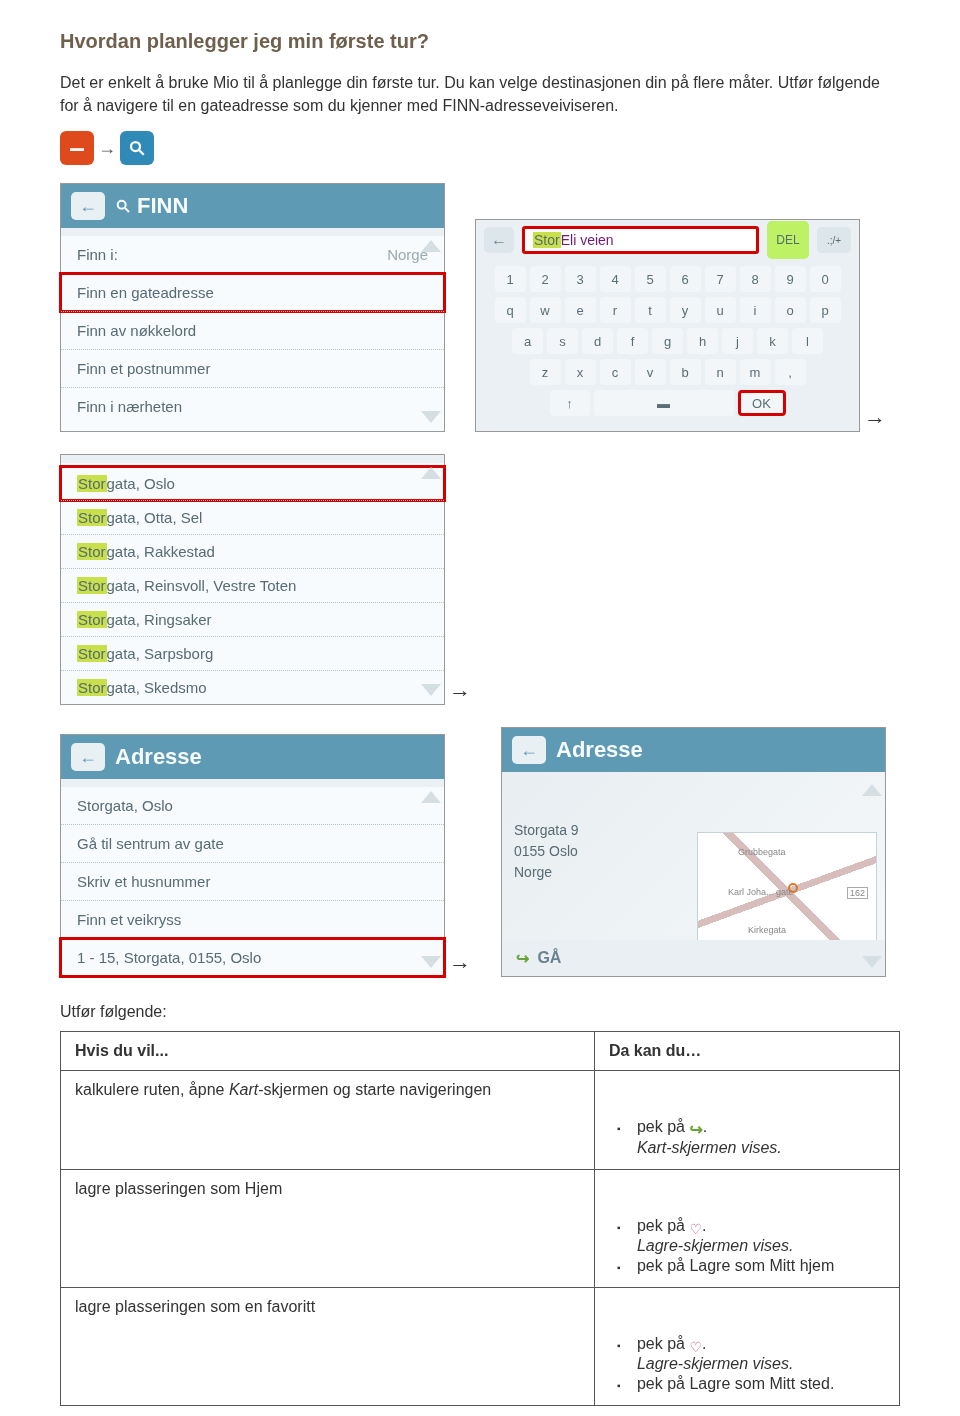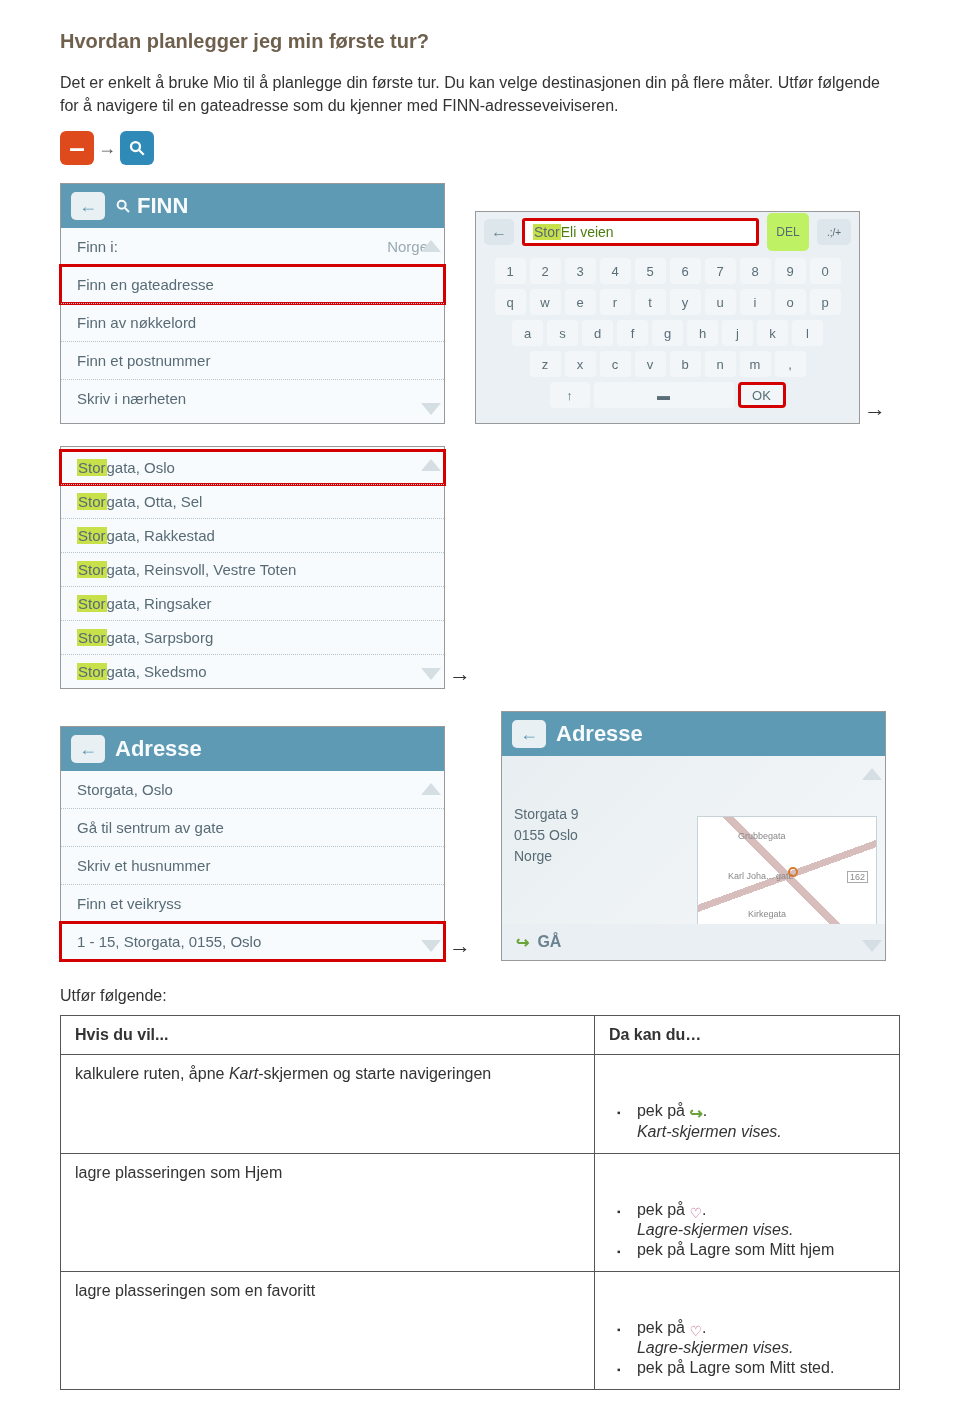--- a/index.html
+++ b/index.html
@@ -34,21 +34,21 @@
     position: relative;
     font-family: "Trebuchet MS", sans-serif;
     color: #586b75;
   }
   .arrow-rb { font-size: 22px; color: #333; margin-bottom: 2px; }
 
   
   .nav-header { background: #5f9ab5; height: 44px; display: flex; align-items: center; padding: 0 10px; gap: 10px; }
   .nav-back { background: #e9f0f3; width: 34px; height: 28px; border-radius: 5px; display:flex;align-items:center;justify-content:center;color:#5f9ab5;font-size:18px;font-weight:bold; }
   .nav-title { color: #f7fbfd; font-size: 22px; font-weight: bold; display:flex;align-items:center;gap:6px; }
-  .nav-body { background: #f7fbfd; }
+  .nav-body { background: #f7fbfd; margin-top: 8px; }
   .nav-row { padding: 10px 16px; border-top: 1px dotted #b6c5cd; font-size: 15px; position:relative; }
   .nav-row:first-child { border-top:none; }
   .nav-row .sub { color:#9aaab2; }
   .hl { background: #c8e04a; padding: 0 1px; }
   .redbox { border: 3px solid #d40000; position:absolute; pointer-events:none; }
   .side-arrows { position:absolute; right:-2px; top:48px; bottom:0; width:30px; display:flex; flex-direction:column; justify-content:space-between; }
   .tri { width: 0; height: 0; border-left: 10px solid transparent; border-right: 10px solid transparent; margin: 8px auto; }
   .tri.up { border-bottom: 12px solid #d5dee3; }
   .tri.dn { border-top: 12px solid #d5dee3; }
 
@@ -139,36 +139,36 @@
         <div class="nav-row finni">
           <span>Finn i:</span>
           <span class="sub">Norge</span>
         </div>
         <div class="nav-row" style="position:relative;">
           <span>Finn en gateadresse</span>
           <div class="redbox" style="left:-2px;right:-2px;top:-2px;bottom:-2px;"></div>
         </div>
         <div class="nav-row">Finn av nøkkelord</div>
         <div class="nav-row">Finn et postnummer</div>
-        <div class="nav-row">Skriv i nærheten</div>
+        <div class="nav-row">Finn i nærheten</div>
       </div>
       <div class="side-arrows">
           <div class="tri up"></div>
           <div class="tri dn"></div>
         </div>
     </div>
   </div>
 
   <div class="shot-wrap">
     <div class="shot s2">
       <div class="top">
         <div class="backsm">←</div>
         <div class="field">
           <span class="hl">Stor</span>
-            <span style="color:#4d7c0f"> Eli veien</span>
+            <span style="color:#701a75"> Eli veien</span>
         </div>
         <div class="del">DEL</div>
         <div class="sym">.;/+</div>
       </div>
       <div class="kbwrap">
         <div class="krow" id="kb-num">
             <div class="key">1</div>
             <div class="key">2</div>
             <div class="key">3</div>
             <div class="key">4</div>

